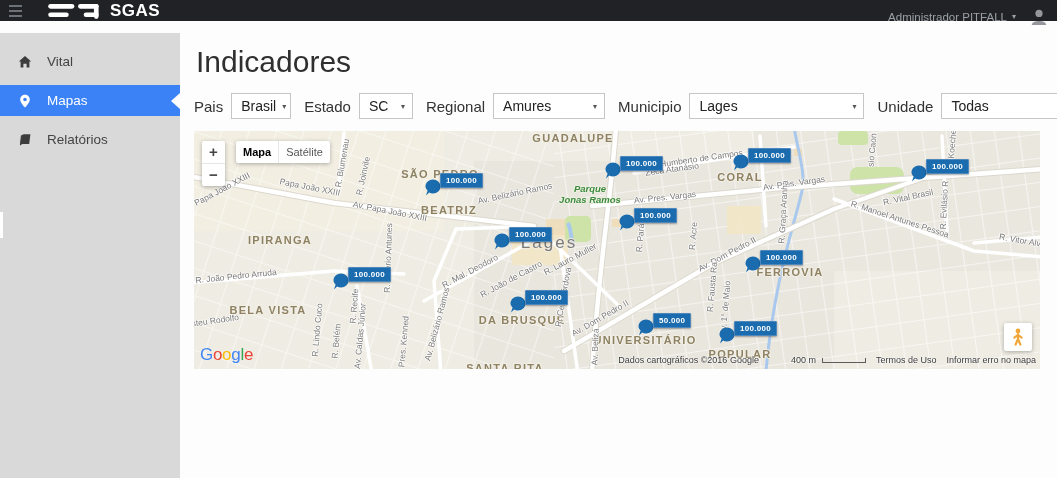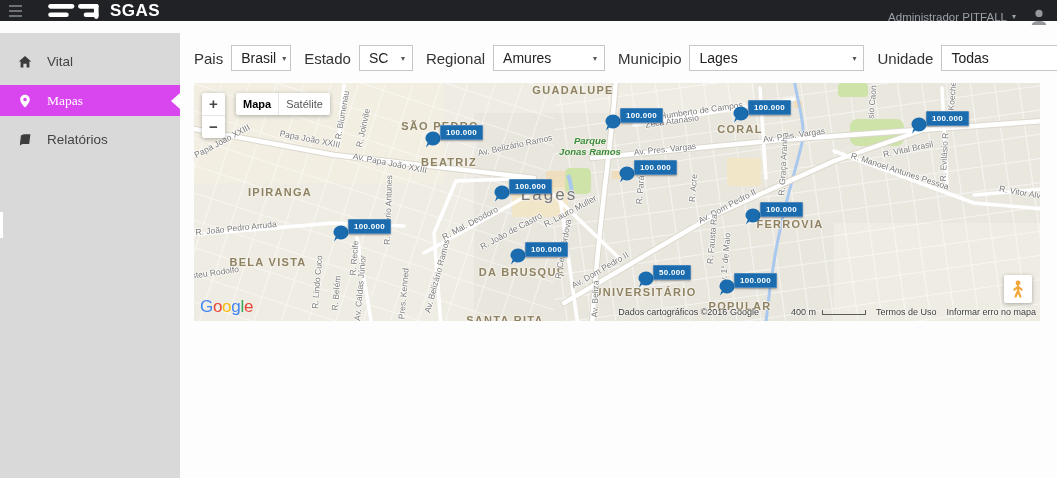--- a/index.html
+++ b/index.html
@@ -15,21 +15,21 @@
   .brand-name{color:#fff;font-size:17px;font-weight:700;letter-spacing:.5px;margin-left:10px;}
   .userwrap{position:absolute;right:8px;top:0;height:33px;display:flex;align-items:center;cursor:pointer;}
   .usertext{color:#9aa0a6;font-size:11.5px;}
   .usercaret{color:#9aa0a6;font-size:8px;margin-left:5px;}
   .usericon{margin-left:13px;display:flex;}
 
   
   .sidebar{position:absolute;top:33px;left:0;bottom:0;width:180px;background:#d9d9d9;z-index:10;padding-top:13px;}
   .sb-item{position:relative;height:31px;display:flex;align-items:center;padding-left:18px;margin-bottom:8px;font-size:13.5px;color:#444;cursor:pointer;}
   .sb-item .sb-ico{width:14px;height:14px;margin-right:15px;display:flex;align-items:center;color:#3c3c3c;}
-  .sb-item.active{background:#d946ef;color:#fff;font-family:Liberation Serif, serif;}
+  .sb-item.active{background:#3b82f6;color:#fff;}
   .sb-item.active .sb-ico{color:#fff;}
   .sb-item.active::after{content:"";position:absolute;right:0;top:50%;margin-top:-8px;width:0;height:0;
     border-top:8px solid transparent;border-bottom:8px solid transparent;border-right:9px solid #fdfdfd;}
   .scrollmark{position:absolute;left:0;top:179px;width:3px;height:26px;background:#fff;}
 
   
   .main{position:absolute;top:33px;left:180px;right:0;bottom:0;background:#fdfdfd;padding:12px 0 0 14px;}
   .page-title{margin:0 0 14px 2px;font-size:30px;font-weight:300;color:#2f2f2f;}
   .filters{display:flex;align-items:center;}
   .filter{display:flex;align-items:center;margin-right:13px;}
@@ -136,20 +136,21 @@
               <path d="M2.4 12.2 L3.4 2.4" stroke="currentColor" stroke-width="1" fill="none"></path>
             </svg>
           </span>
           <span>Relatórios</span>
         </div>
       </nav>
     <div class="scrollmark"></div>
   </aside>
 
   <main class="main">
+    <h1 class="page-title">Indicadores</h1>
 
     <div class="filters" id="filters">
         <div class="filter">
           <span class="flabel">Pais</span>
           <div class="select">
             <span class="val">Brasil</span>
             <span class="caret">▾</span>
           </div>
         </div>
         <div class="filter">

